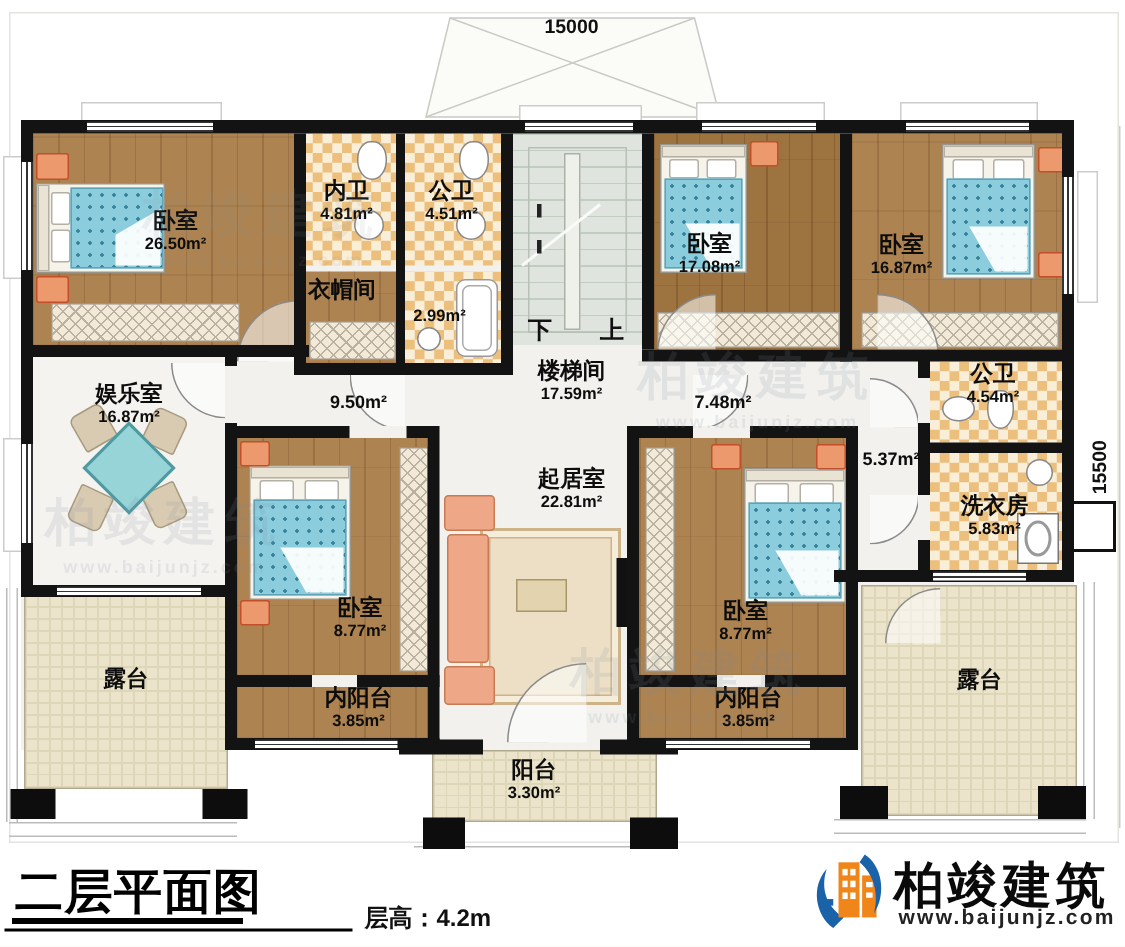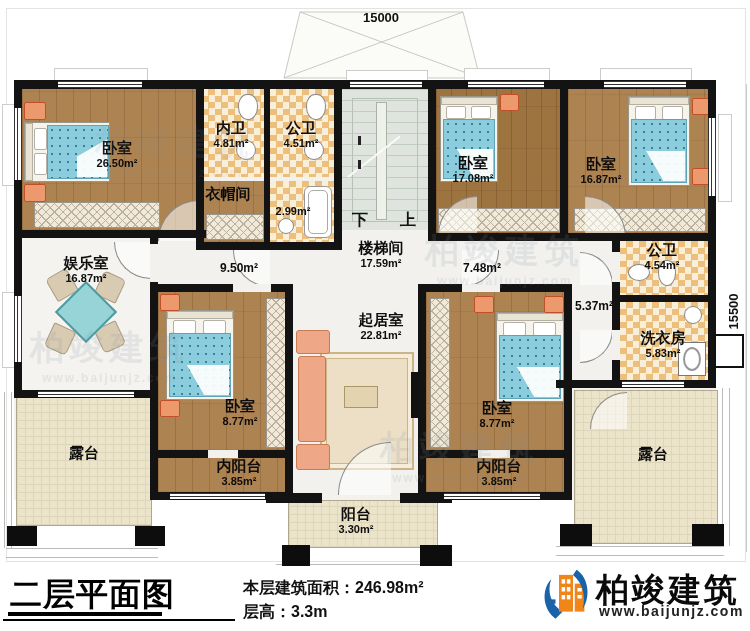--- a/index.html
+++ b/index.html
@@ -377,22 +377,21 @@
   <div class="wm" style="left:95px;top:120px;opacity:.10;">
     <div class="b">柏竣建筑</div>
     <div class="u">www.baijunjz.com</div>
   </div>
 </div>
 
 <div id="titlebar">
   <div class="tb-title">二层平面图</div>
   <div class="tb-ul1"></div>
   <div class="tb-ul2"></div>
-  <div class="tb-line1">本层建筑面积：246.98m²</div>
-  <div class="tb-line2">层高：3.3m</div>
+  <div class="tb-line2">层高：4.2m</div>
   <div class="tb-logo">
     <svg width="56" height="62" viewBox="0 0 64 70">
       <path d="M20 62 C6 52 3 30 15 17 C10 32 15 46 28 54 Z" fill="#1b63a8"></path>
       <rect x="24" y="12" width="16" height="42" fill="#f08519"></rect>
       <rect x="42" y="22" width="11" height="32" fill="#f08519"></rect>
       <path d="M44 6 C57 14 61 36 51 51 C55 36 51 21 40 12 Z" fill="#1b63a8"></path>
       <rect x="27" y="17" width="4" height="5" fill="#fff"></rect>
         <rect x="33" y="17" width="4" height="5" fill="#fff"></rect>
       <rect x="27" y="26" width="4" height="5" fill="#fff"></rect>
         <rect x="33" y="26" width="4" height="5" fill="#fff"></rect>

